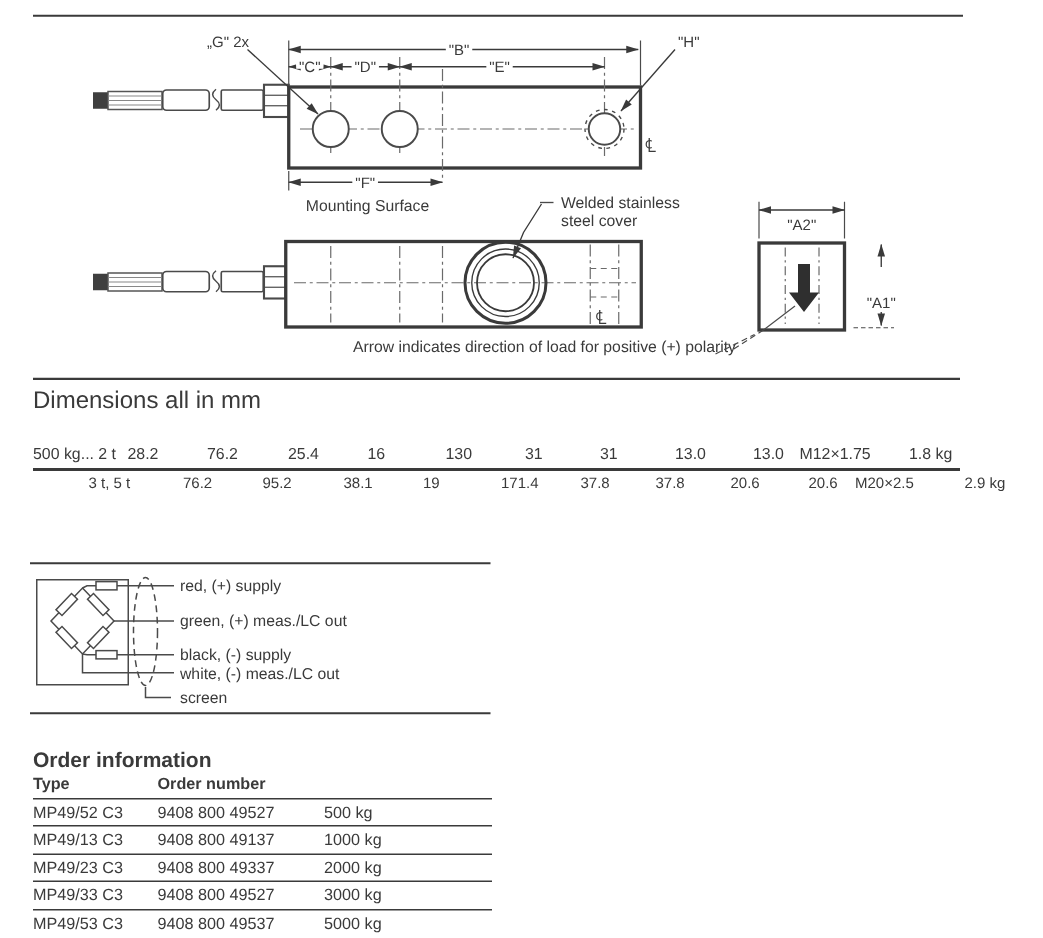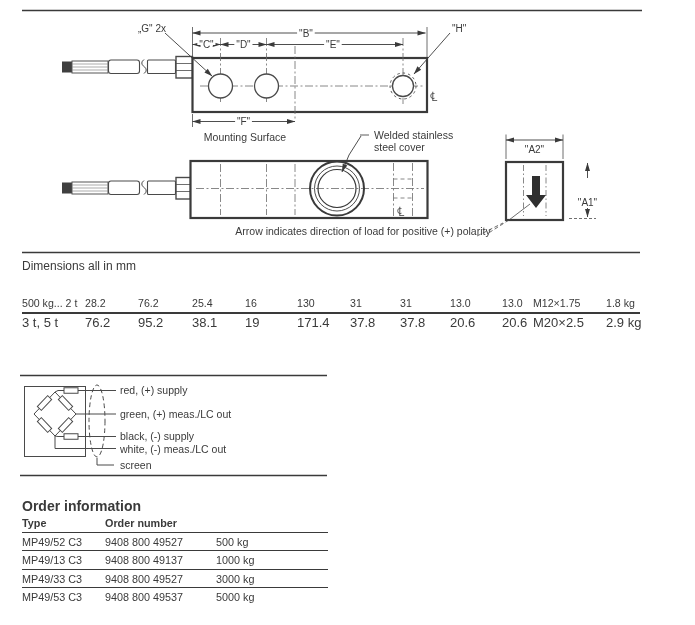--- a/index.html
+++ b/index.html
@@ -1,27 +1,27 @@
 <!DOCTYPE html>
 <html><head>
 <meta charset="utf-8">
 <style>
   html,body{margin:0;padding:0;background:#fff;}
   .page{position:relative;width:695px;height:625px;background:#ffffff;overflow:hidden;
         font-family:"Liberation Sans",sans-serif;color:#3a3a3a;}
   svg{position:absolute;left:0;top:0;}
   svg text{font-family:"Liberation Sans",sans-serif;fill:#3a3a3a;}
-  .dimnote{position:absolute;left:22px;top:259px;font-size:12px;color:#3a3a3a;}
+  .dimnote{position:absolute;left:22px;top:259px;font-size:16px;color:#3a3a3a;}
   
   .dimtable{position:absolute;left:22px;top:295px;width:618px;}
   .drow{position:relative;white-space:nowrap;}
   .dhead{height:16.5px;line-height:17px;border-top:2.2px solid #3a3a3a;
          border-bottom:1.2px solid #3a3a3a;font-weight:bold;font-size:10.6px;}
   .dr1{height:16.5px;line-height:17px;border-bottom:2.4px solid #3a3a3a;font-size:10.6px;}
-  .dr2{height:17px;line-height:17.5px;font-size:13px;}
+  .dr2{height:17px;line-height:17.5px;font-size:10px;margin-left:37px;}
   .dc{position:absolute;top:0;}
   .c0{left:0}.c1{left:63px}.c2{left:116px}.c3{left:170px}.c4{left:223px}.c5{left:275px}
   .c6{left:328px}.c7{left:378px}.c8{left:428px}.c9{left:480px}.c10{left:511px}.c11{left:584px}
   
   .ordtitle{position:absolute;left:22px;top:498px;font-size:14px;font-weight:bold;}
   .ordtable{position:absolute;left:22px;top:515px;width:306px;}
   .orow{position:relative;white-space:nowrap;font-size:10.8px;text-align:right;}
   .ohead{height:16.5px;line-height:17px;font-weight:bold;border-bottom:1.4px solid #3a3a3a;}
   .obody{height:17.5px;line-height:18px;border-bottom:1.4px solid #3a3a3a;}
   .olast{height:18px;line-height:18px;border-bottom:none;}
@@ -251,20 +251,25 @@
       <span class="oc o0">MP49/52 C3</span>
       <span class="oc o1">9408 800 49527</span>
       <span class="oc o2">500 kg</span>
     </div>
     <div class="orow obody">
       <span class="oc o0">MP49/13 C3</span>
       <span class="oc o1">9408 800 49137</span>
       <span class="oc o2">1000 kg</span>
     </div>
     <div class="orow obody">
+      <span class="oc o0">MP49/23 C3</span>
+      <span class="oc o1">9408 800 49337</span>
+      <span class="oc o2">2000 kg</span>
+    </div>
+    <div class="orow obody">
       <span class="oc o0">MP49/33 C3</span>
       <span class="oc o1">9408 800 49527</span>
       <span class="oc o2">3000 kg</span>
     </div>
     <div class="orow olast">
       <span class="oc o0">MP49/53 C3</span>
       <span class="oc o1">9408 800 49537</span>
       <span class="oc o2">5000 kg</span>
     </div>
   </div>

